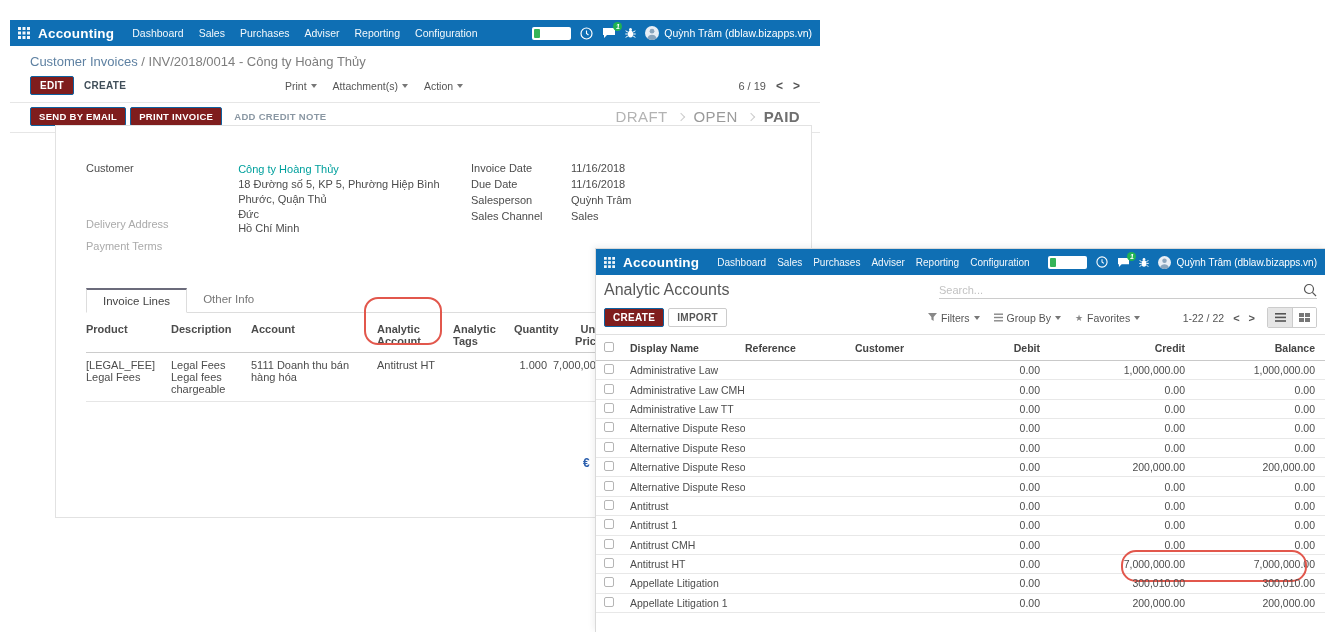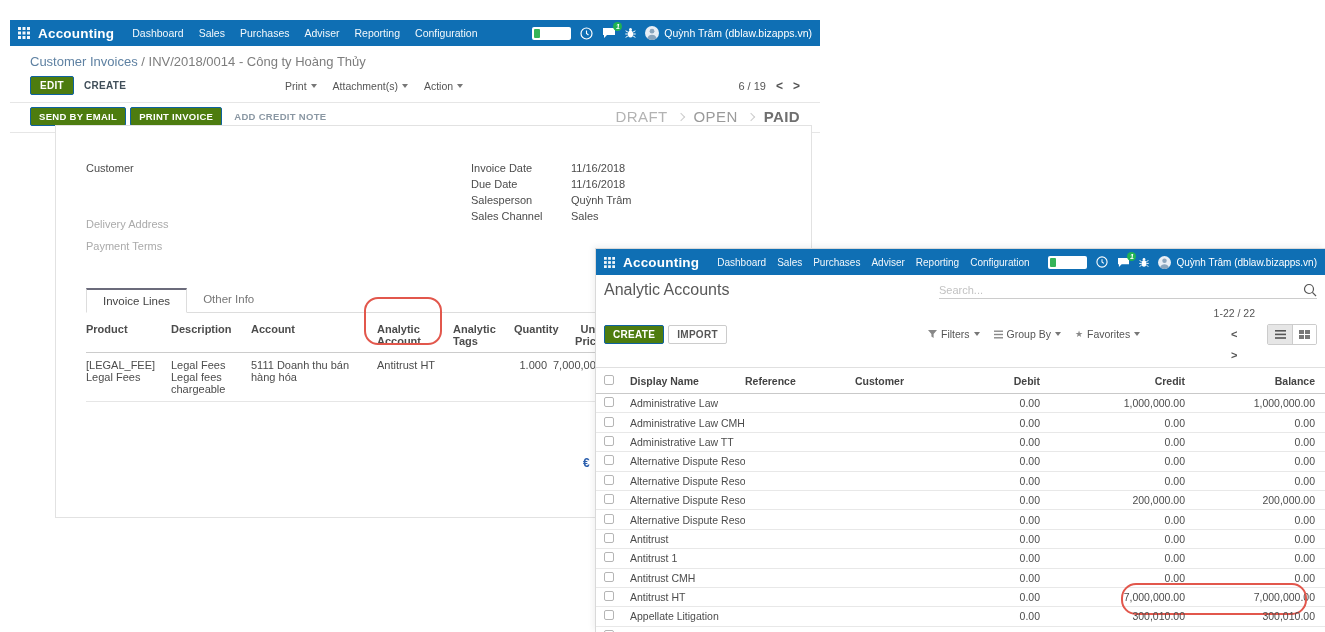--- a/index.html
+++ b/index.html
@@ -29,21 +29,21 @@
   .tb-user { display:flex; align-items:center; gap:5px; font-size:10.5px; cursor:pointer; }
   .w2 .tb-user { font-size:10px; }
 
   
   .breadcrumb-row { padding:8px 20px 2px; font-size:13px; }
   .bc-link { color:#5e81a2; cursor:pointer; }
   .bc-rest { color:#7d7d7d; }
   .cp-row2 { position:relative; display:flex; align-items:center; padding:5px 20px 7px; border-bottom:1px solid #e6e6e6; }
   .btn { display:inline-block; font-size:10px; font-weight:bold; letter-spacing:.3px; padding:3px 9px; border-radius:2px;
          cursor:pointer; border:1px solid transparent; }
-  .btn-primary { background:#4d7c0f; color:#fff; border-color:#0e62a0; }
+  .btn-primary { background:#7f1d1d; color:#fff; border-color:#0e62a0; }
   .btn-plain { color:#414f5a; background:none; }
   .btn-white { background:#fff; color:#555; border:1px solid #ccc; }
   .dd-group { position:absolute; left:275px; display:flex; gap:16px; font-size:10.5px; color:#555; }
   .dd { cursor:pointer; display:inline-flex; align-items:center; gap:4px; }
   .caret { display:inline-block; width:0; height:0; border-left:3px solid transparent; border-right:3px solid transparent; border-top:4px solid #777; }
   .pager { margin-left:auto; display:flex; align-items:center; gap:10px; font-size:11px; color:#555; }
   .pager .arrow { font-size:12px; font-weight:bold; color:#555; cursor:pointer; }
   .cp-row3 { display:flex; align-items:center; padding:4px 20px 6px; border-bottom:1px solid #e6e6e6; }
   .cp-row3 .btn { font-size:9.5px; padding:3px 8px; margin-right:4px; }
   .link-btn { font-size:9.5px; font-weight:bold; letter-spacing:.3px; color:#8a97a3; margin-left:8px; cursor:pointer; }
@@ -95,21 +95,21 @@
   
   .w2-titlerow { display:flex; align-items:flex-end; padding:6px 8px 4px; }
   .w2-title { font-size:16px; color:#585858; }
   .searchbox { margin-left:auto; width:378px; display:flex; align-items:center; border-bottom:1px solid #ccc; padding-bottom:1px; }
   .searchbox input { flex:1; border:none; outline:none; font-size:11px; color:#555; background:transparent; font-family:inherit; }
   .searchbox input::placeholder { color:#c2c2c2; }
   .w2-controls { position:relative; display:flex; align-items:center; padding:4px 8px 6px; border-bottom:1px solid #e0e0e0; }
   .w2-controls .btn { font-size:10px; padding:3px 8px; margin-right:4px; }
   .filtergroup { position:absolute; left:332px; display:flex; gap:14px; font-size:10.5px; color:#555; }
   .filtergroup .ficon { color:#888; font-size:9px; }
-  .w2-pager { margin-left:auto; display:flex; align-items:center; gap:9px; font-size:10.5px; color:#555;flex-direction:column; }
+  .w2-pager { margin-left:auto; display:flex; align-items:center; gap:9px; font-size:10.5px; color:#555; }
   .w2-pager .arrow { font-size:11px; font-weight:bold; cursor:pointer; }
   .viewswitch { display:flex; margin-left:12px; border:1px solid #ccc; border-radius:2px; overflow:hidden; }
   .vs-btn { width:24px; height:19px; display:flex; align-items:center; justify-content:center; cursor:pointer; background:#fff; }
   .vs-btn.active { background:#e6e6e6; }
   .vs-btn + .vs-btn { border-left:1px solid #ccc; }
 
   
   .atable { font-size:10.5px; }
   .a-head { display:flex; align-items:center; padding:7px 8px 6px; border-bottom:1px solid #c9c9c9; font-weight:bold; color:#444; }
   .a-row { position:relative; display:flex; align-items:center; padding:0 8px; height:19.4px; border-bottom:1px solid #e8e8e8; cursor:pointer; }
@@ -249,20 +249,26 @@
     <div class="sheet">
 
       <div class="inv-grid">
         <div class="inv-left">
           <div class="labels">
             <div class="lbl">Customer</div>
             <div class="sp"></div>
             <div class="lbl lbl-muted">Delivery Address</div>
             <div class="lbl lbl-muted">Payment Terms</div>
           </div>
+          <div class="vals">
+            <div class="link">Công ty Hoàng Thủy</div>
+            <div>18 Đường số 5, KP 5, Phường Hiệp Bình Phước, Quận Thủ</div>
+            <div>Đức</div>
+            <div>Hồ Chí Minh</div>
+          </div>
         </div>
         <div class="inv-right">
           <div class="f-row">
             <span class="f-lbl">Invoice Date</span>
             <span class="f-val">11/16/2018</span>
           </div>
           <div class="f-row">
             <span class="f-lbl">Due Date</span>
             <span class="f-val">11/16/2018</span>
           </div>

